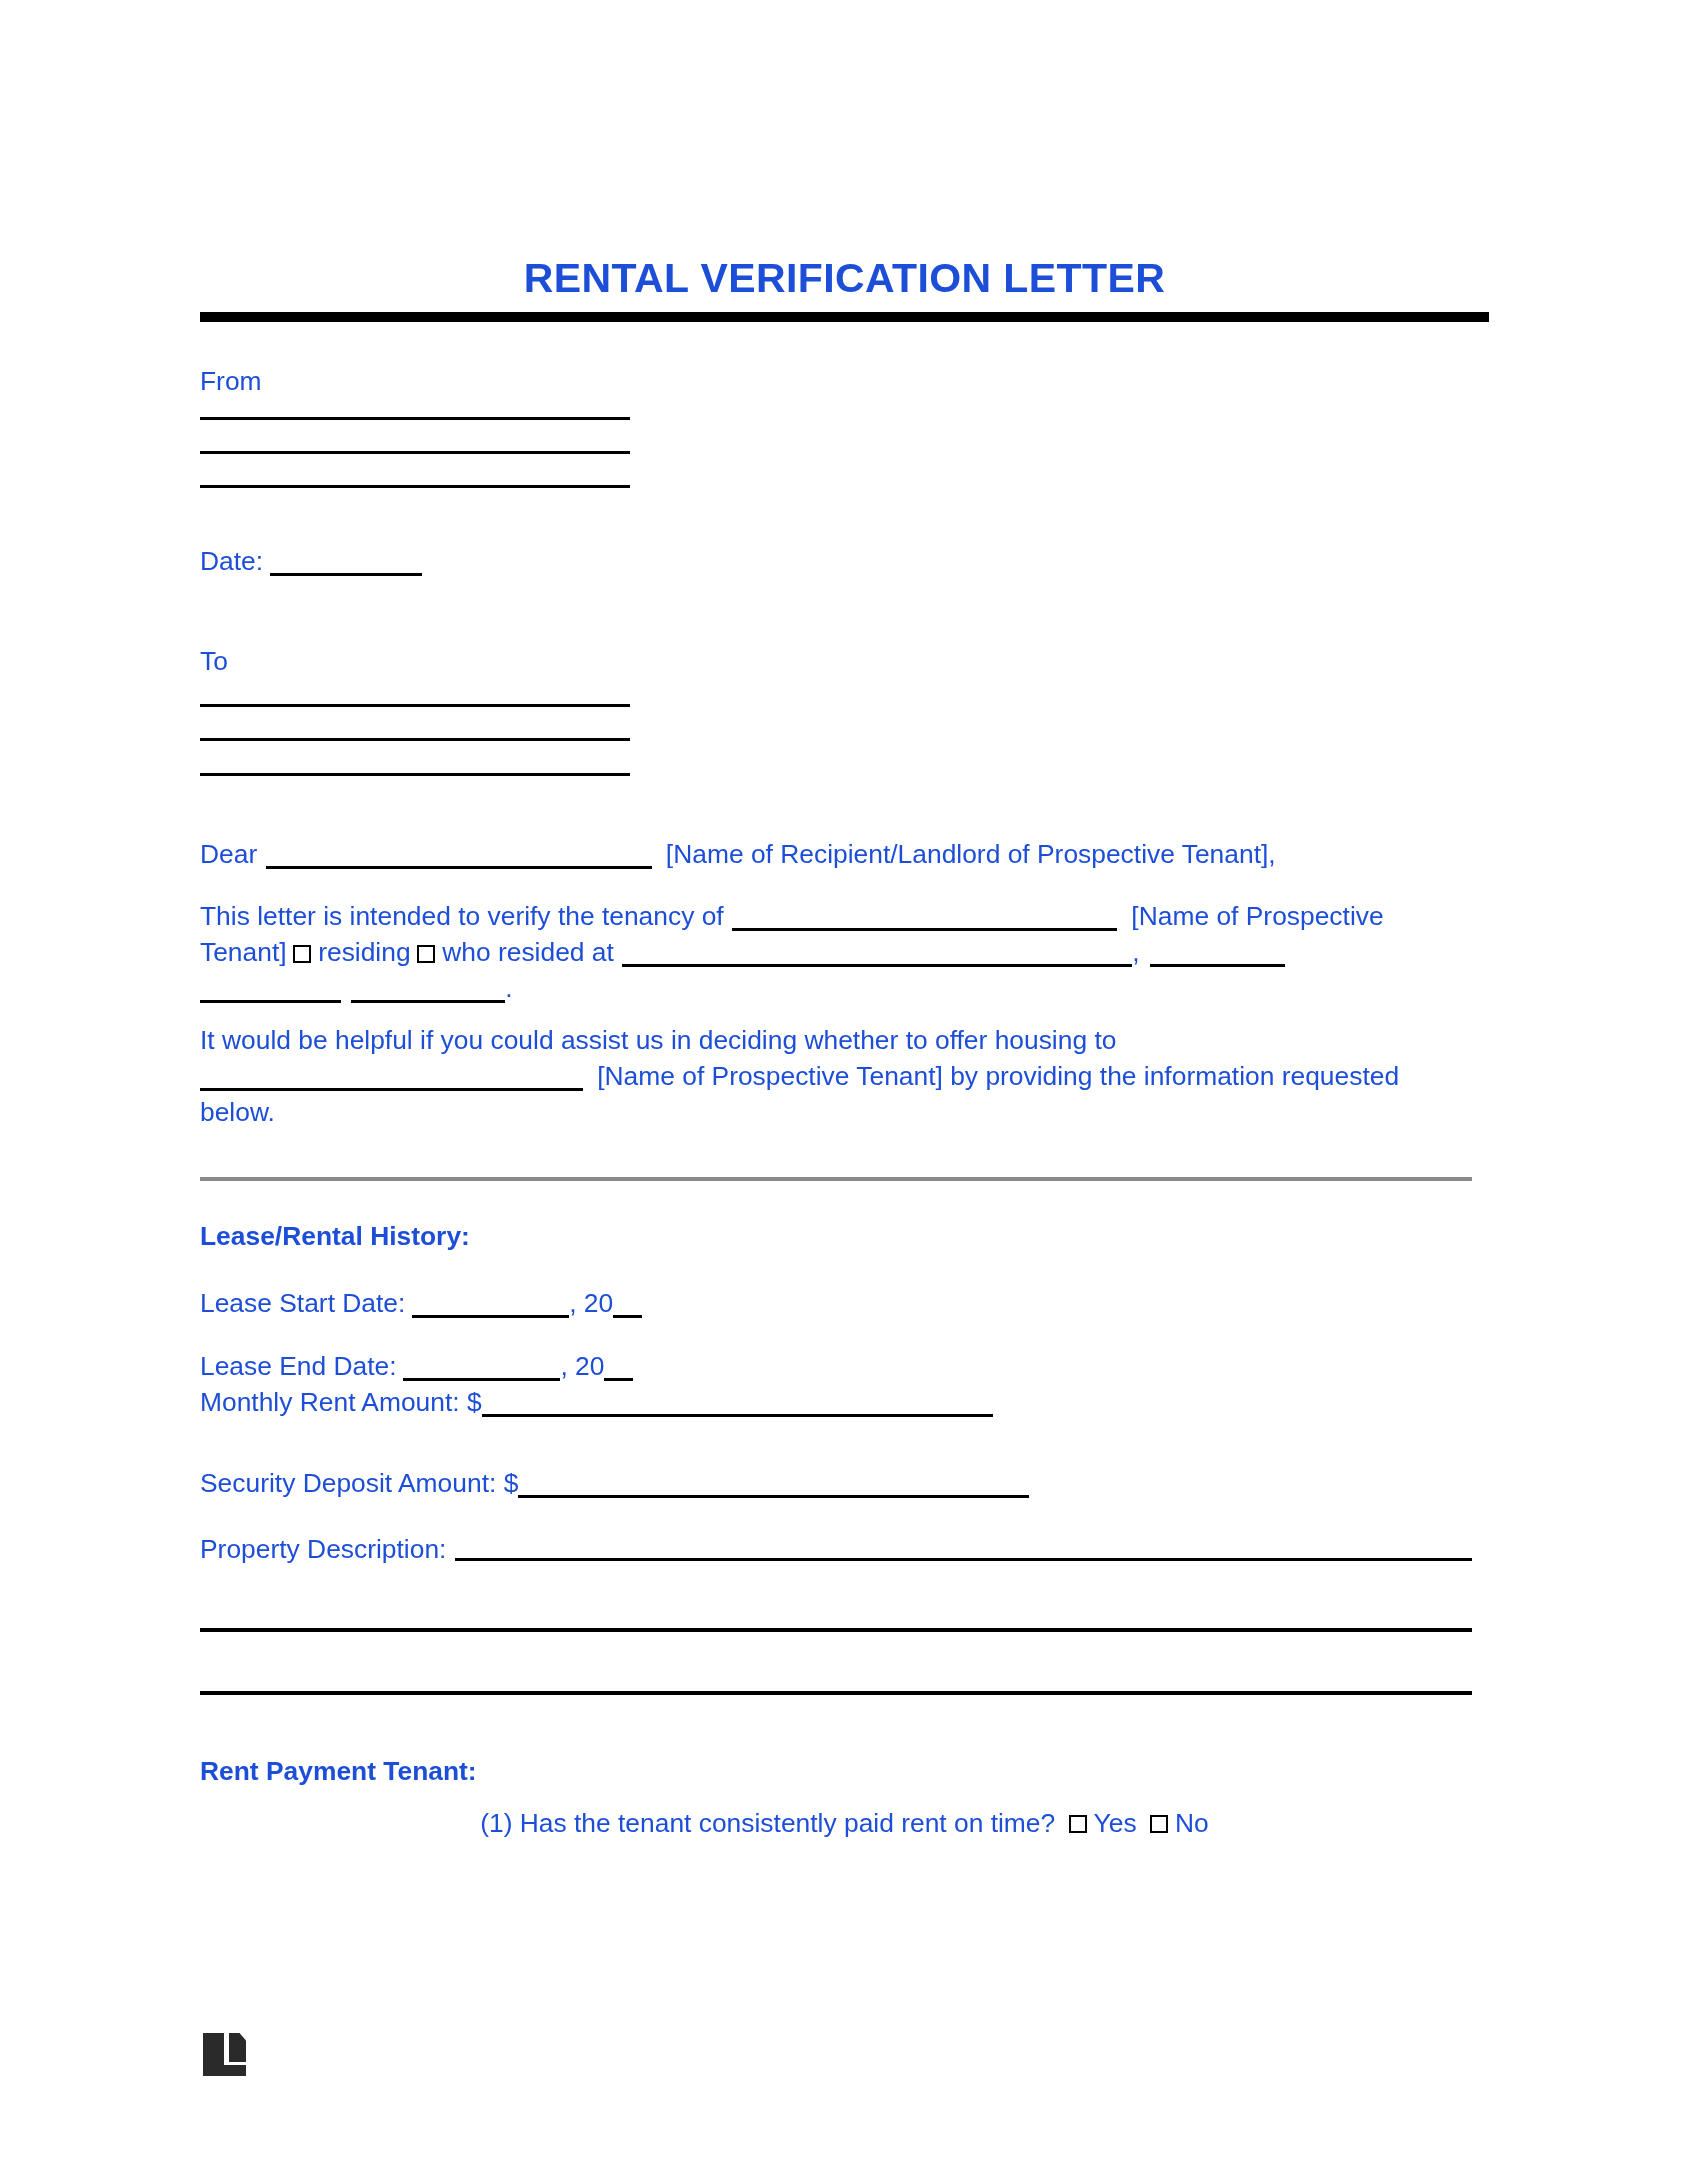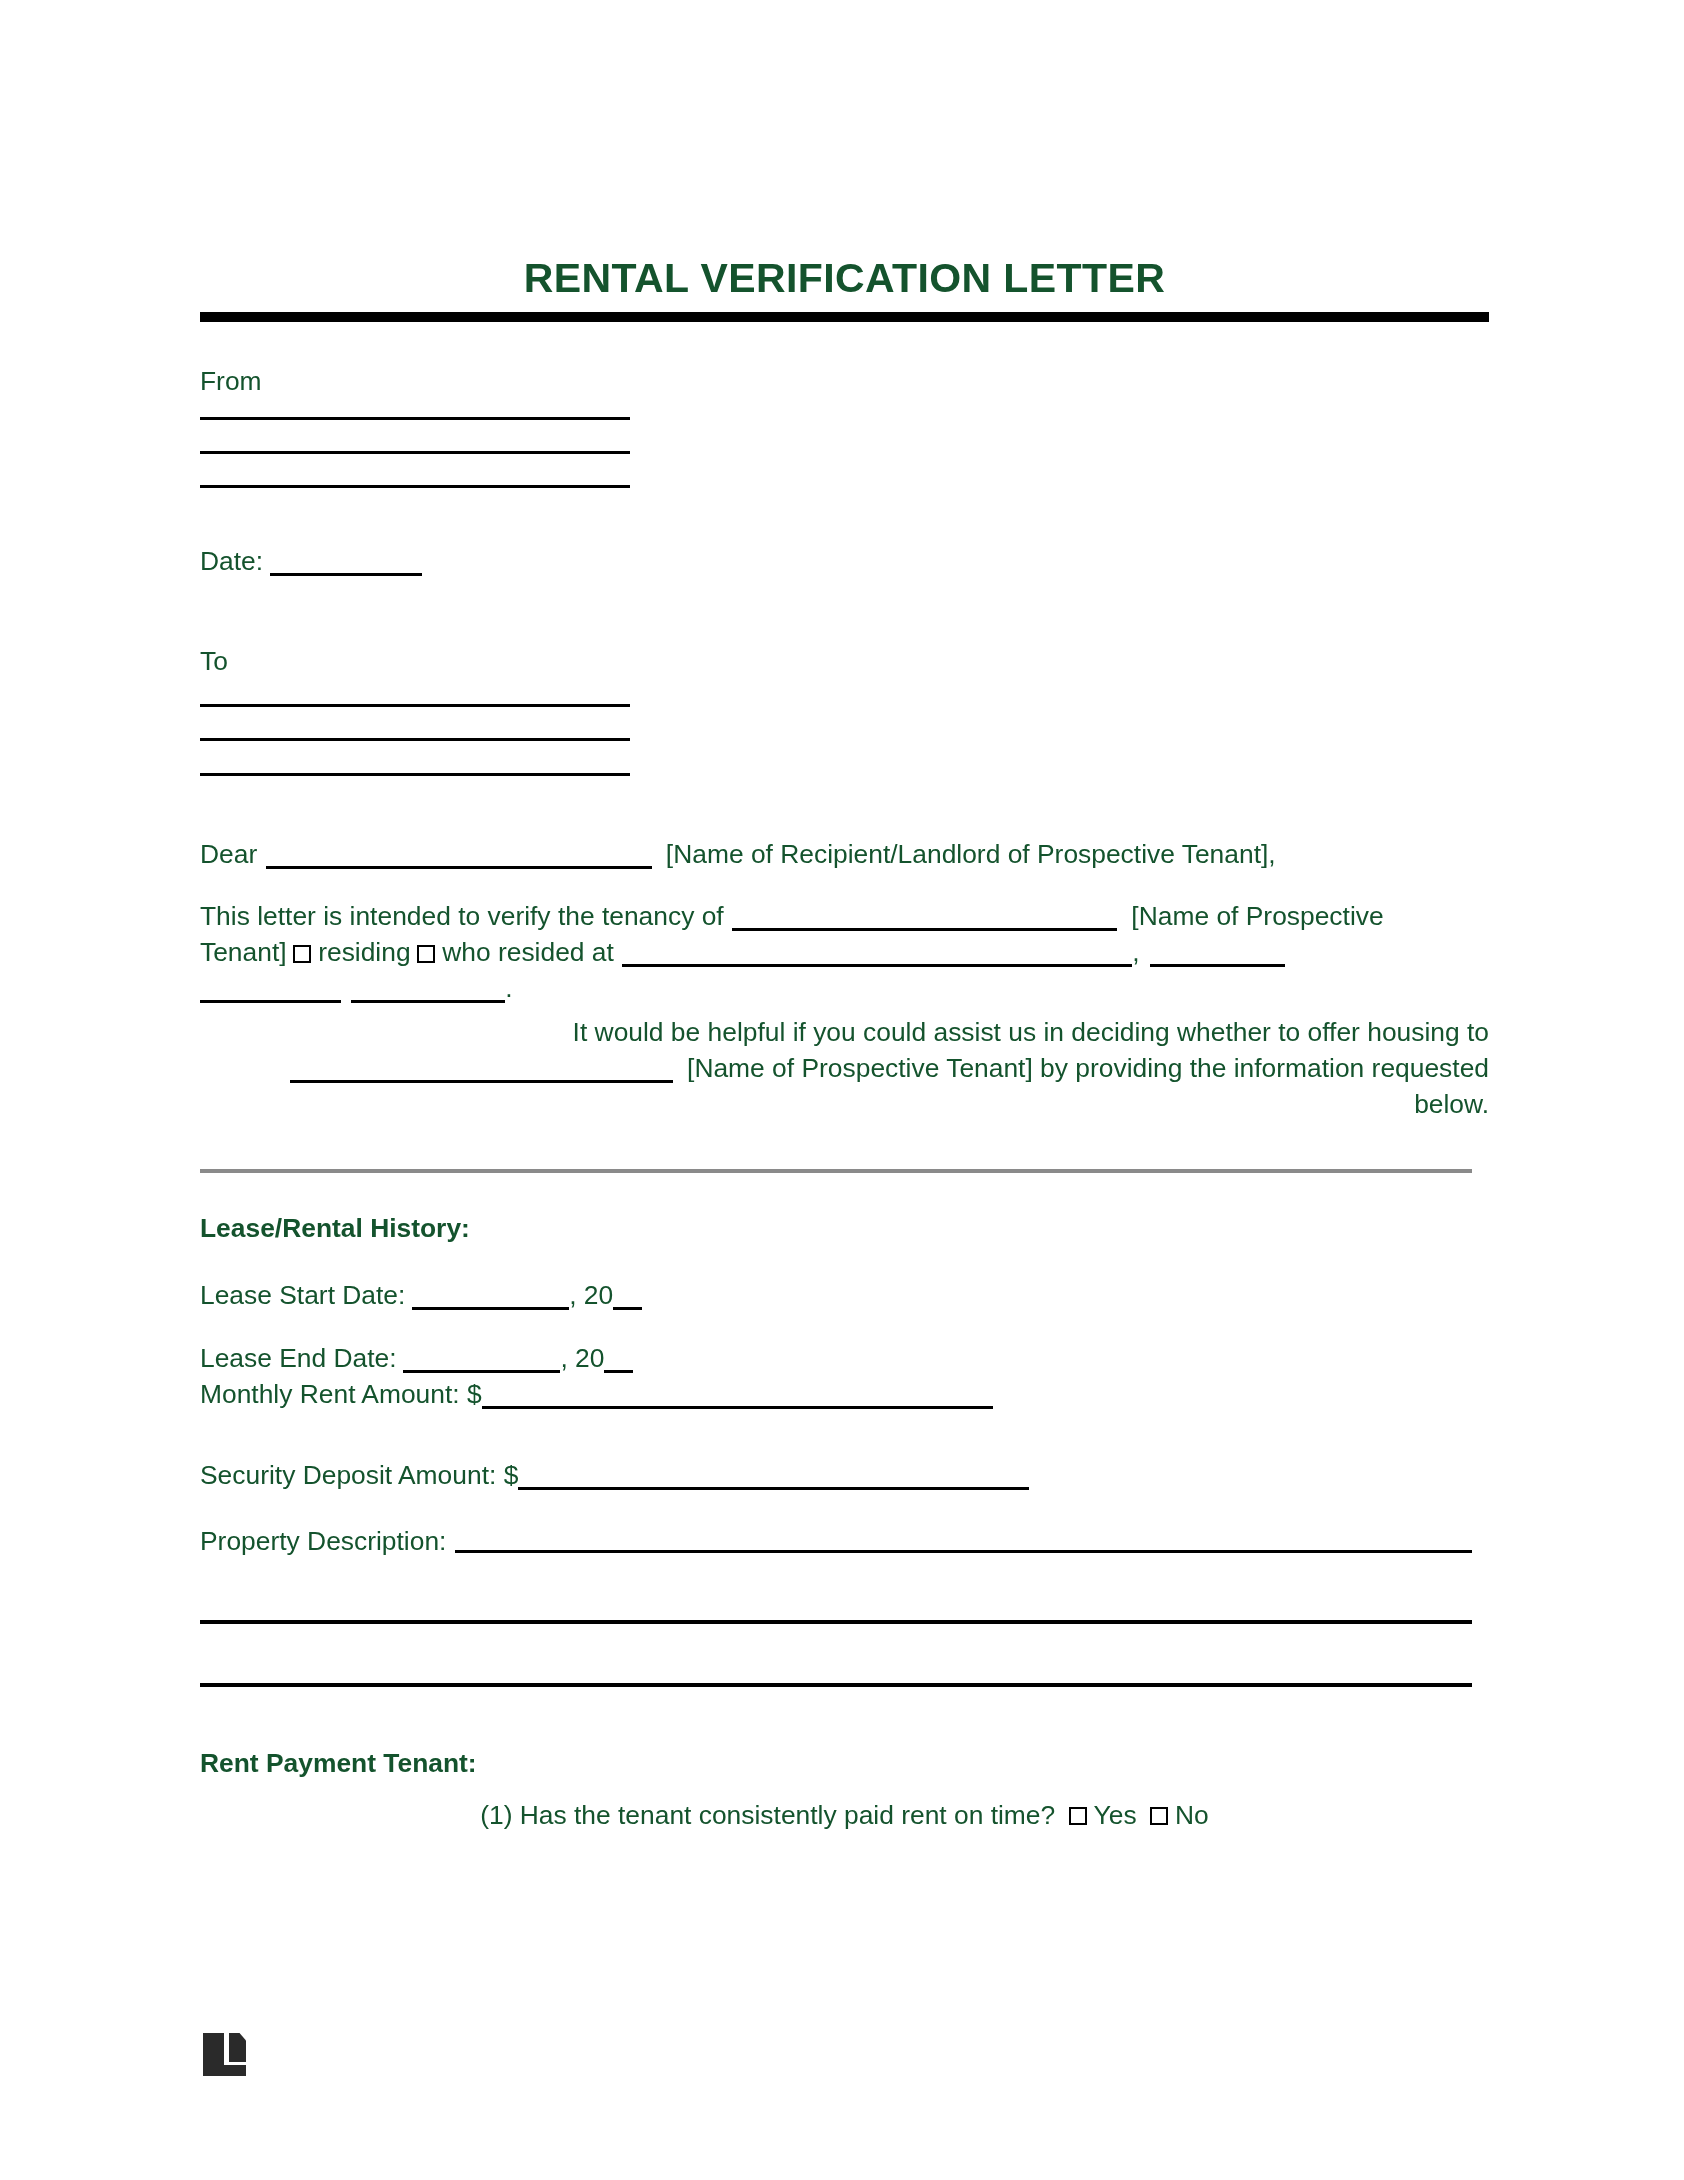--- a/index.html
+++ b/index.html
@@ -4,21 +4,21 @@
 <style>
   html, body { margin:0; padding:0; background:#ffffff; }
   .page {
     position:relative;
     width:1685px; height:2181px;
     background:#ffffff;
     box-sizing:border-box;
     padding:254px 196px 0 200px;
     font-family:"Liberation Sans", sans-serif;
     font-size:26.4px;
-    color:#14532d;
+    color:#1d4ed8;
     overflow:hidden;
   }
   .title {
     margin:0;
     font-size:41px;
     font-weight:bold;
     line-height:49px;
     text-align:center;
     letter-spacing:0.4px;
   }
@@ -83,21 +83,21 @@
       <span class="ml8">[Name of Prospective</span>
     </div>
     <div class="line">
       <span>Tenant]</span><span class="cb cbgap"></span><span>residing</span><span class="cb cbgap"></span><span>who resided at</span><span class="bl ml10" style="width:510px;"></span><span>,</span><span class="bl ml12" style="width:135px;"></span>
     </div>
     <div class="line">
       <span class="bl" style="width:141px;"></span><span class="bl ml12" style="width:154px;"></span><span>.</span>
     </div>
   </div>
 
-  <div style="margin-top:8px;text-align:right;">
+  <div style="margin-top:16px;">
     <div class="line">It would be helpful if you could assist us in deciding whether to offer housing to</div>
     <div class="line">
       <span class="bl" style="width:383px;"></span>
       <span class="ml8">[Name of Prospective Tenant] by providing the information requested</span>
     </div>
     <div class="line">below.</div>
   </div>
 
   <div class="divider" style="margin-top:47px;"></div>
 

